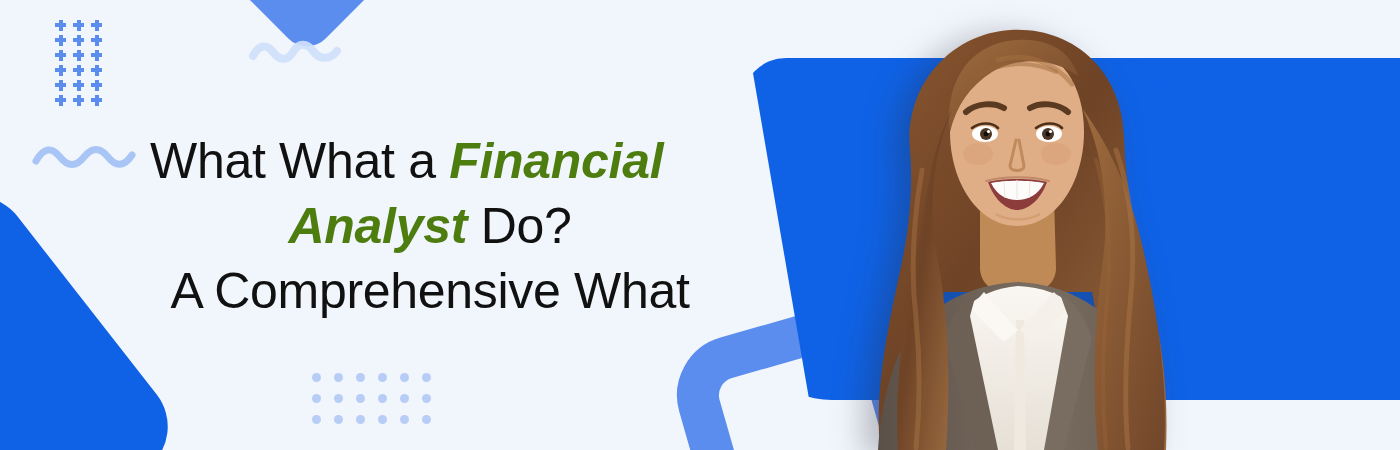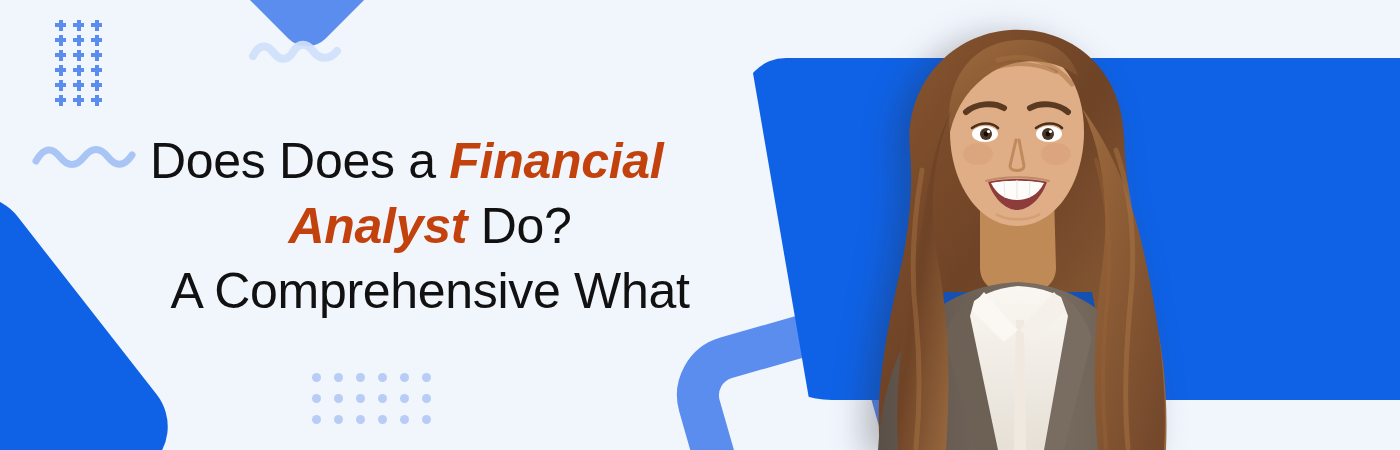--- a/index.html
+++ b/index.html
@@ -106,21 +106,21 @@
     width:560px;
     text-align:center;
     line-height:1.30;
     font-size:50px;
     font-weight:400;
     color:#111111;
     letter-spacing:-0.3px;
   }
   #headline .line{display:block;white-space:nowrap;}
   #headline .accent{
-    color:#c2410c;
+    color:#4d7c0f;
     font-weight:700;
     font-style:italic;
   }
   #line-1{text-align:left;}
   #line-2{text-align:center;}
   #line-3{text-align:center;}
 
   
   #person{
     position:absolute;
@@ -188,21 +188,21 @@
   <svg class="deco wave" id="wave-left" width="106" height="28" viewBox="0 0 106 28">
     <path d="M4 18 C 12 4, 20 4, 28 14 S 44 24, 52 14 S 68 4, 76 14 S 92 24, 100 12" fill="none" stroke="#a9c5f5" stroke-width="7" stroke-linecap="round"></path>
   </svg>
 
   <svg class="deco wave" id="wave-top" width="100" height="30" viewBox="0 0 100 30">
     <path d="M8 18 C 14 6, 22 6, 28 14 S 42 24, 48 14 S 62 5, 68 13 S 84 23, 92 13" fill="none" stroke="#cfe0fb" stroke-width="8" stroke-linecap="round" opacity="0.92"></path>
   </svg>
 
   <h1 id="headline">
     <span class="line" id="line-1">
-      <span>Does Does a </span><span class="accent">Financial</span>
+      <span>What What a </span><span class="accent">Financial</span>
     </span>
     <span class="line" id="line-2">
       <span class="accent">Analyst</span><span> Do?</span>
     </span>
     <span class="line" id="line-3">A Comprehensive What</span>
   </h1>
 
   <div id="person">
     <svg viewBox="0 0 320 450" xmlns="http://www.w3.org/2000/svg" aria-hidden="true">
       <defs>

